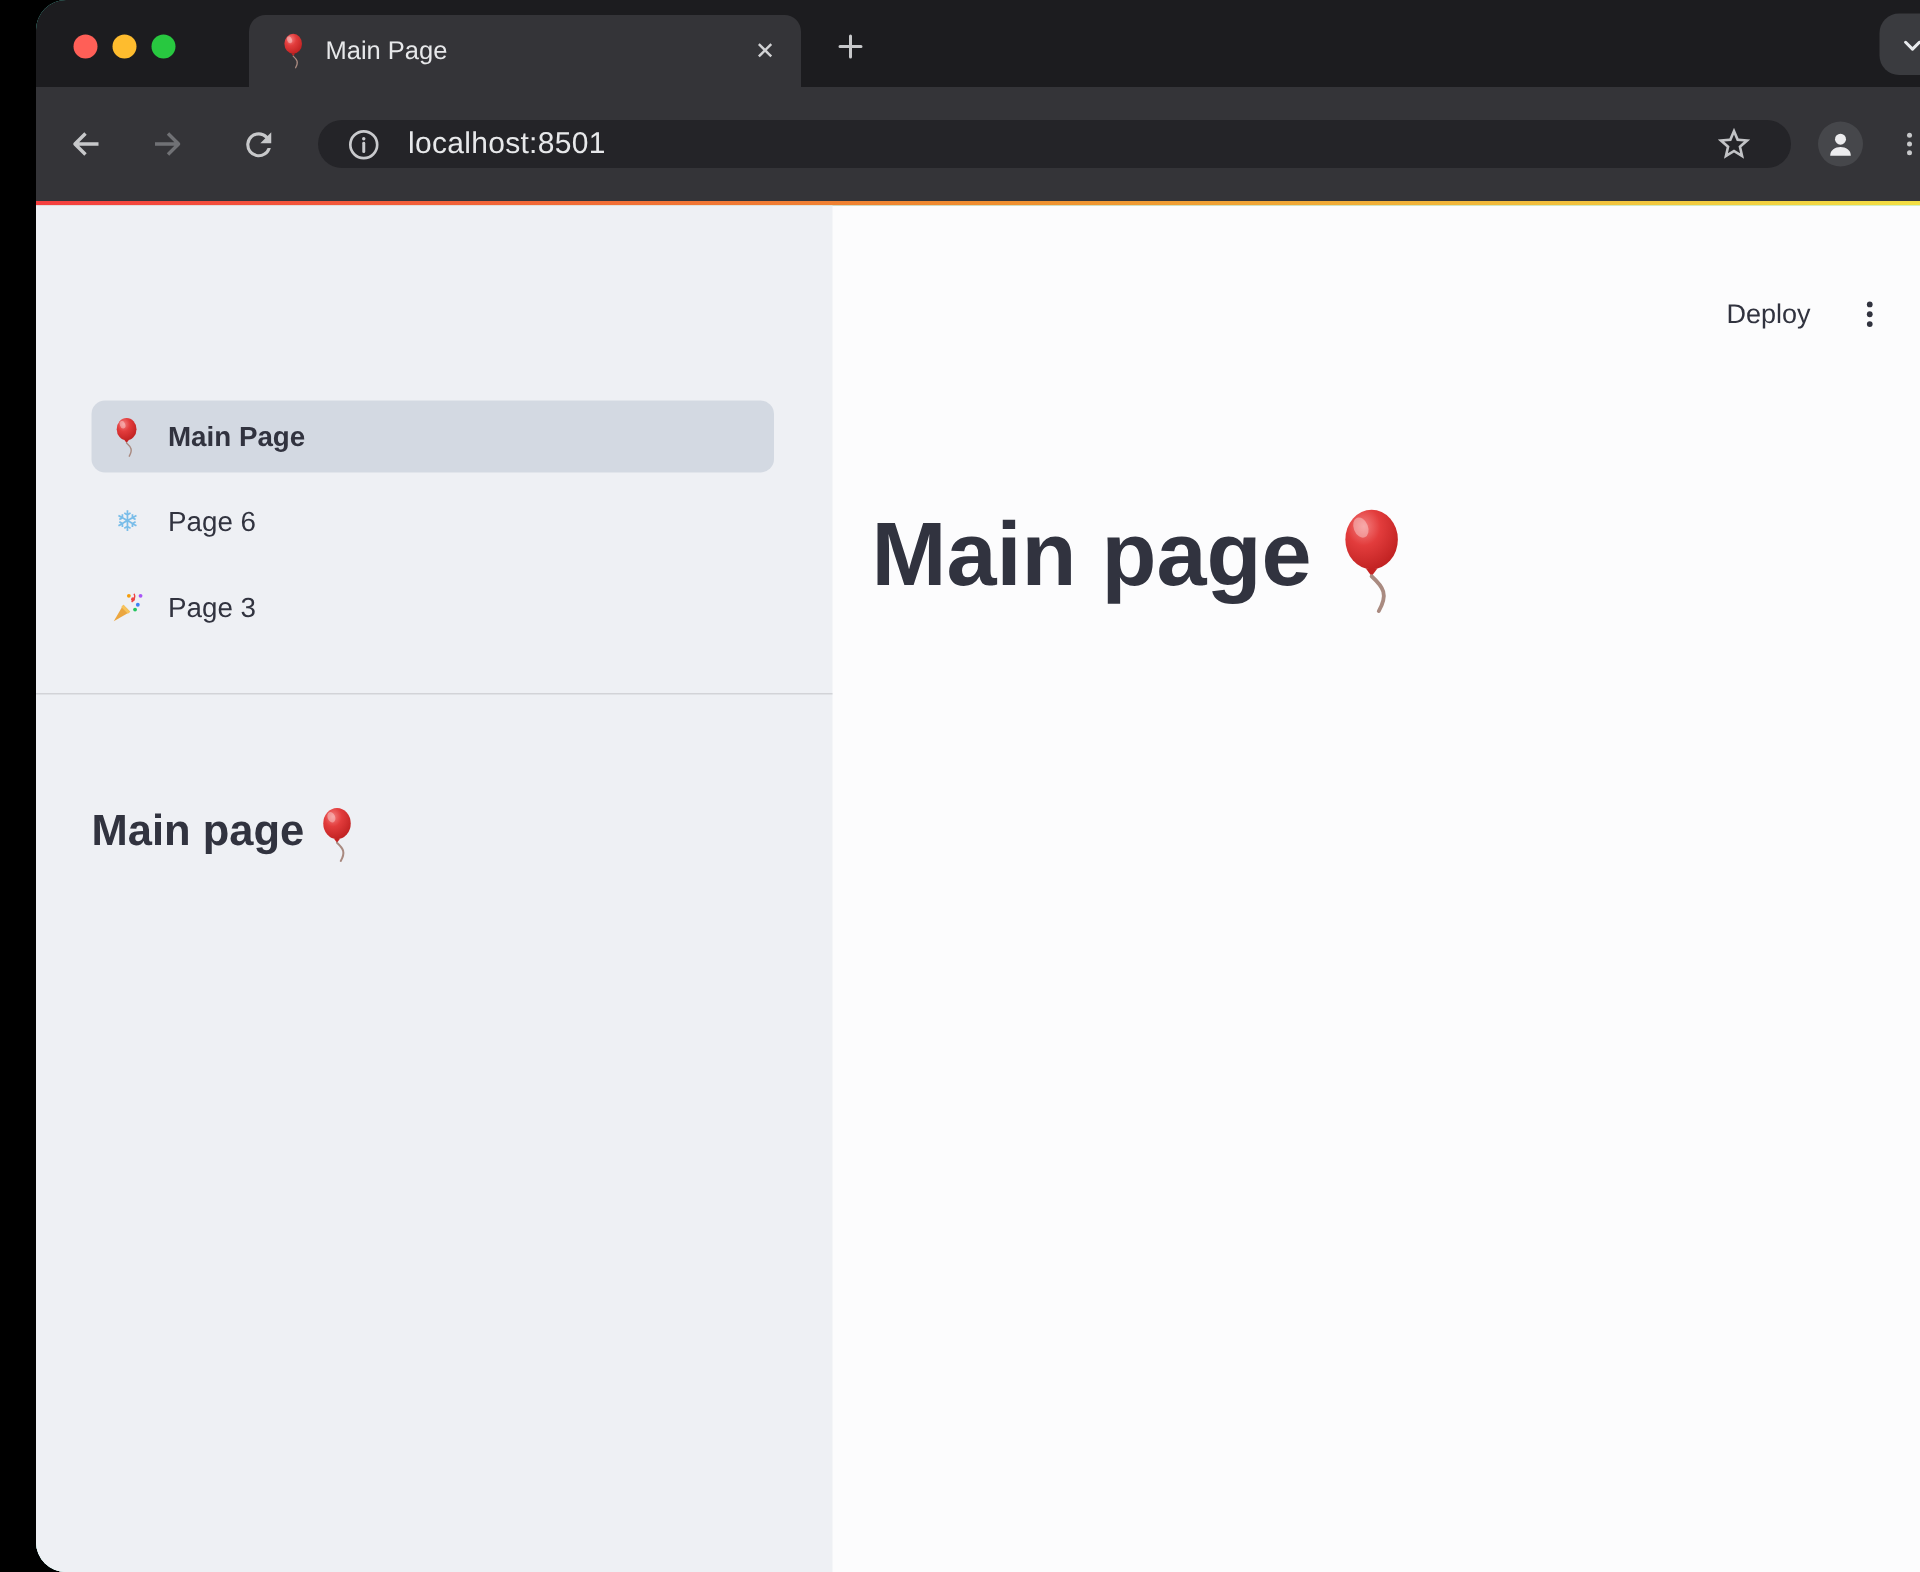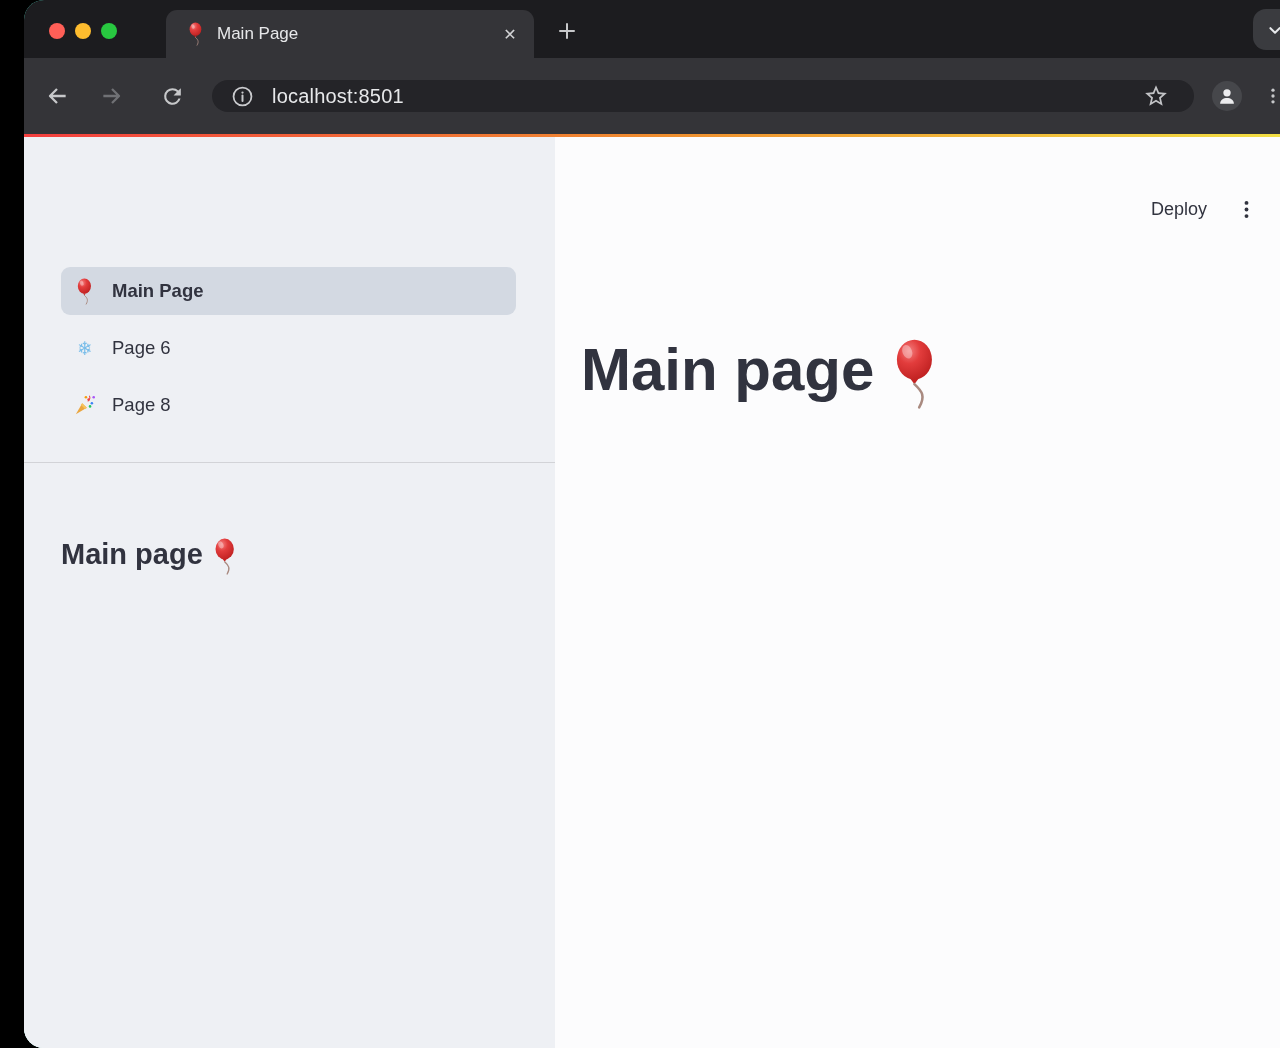--- a/index.html
+++ b/index.html
@@ -230,21 +230,21 @@
         <div class="nav-item">
           <span class="nav-ico glyph-snow">❄</span>
           <span>Page 6</span>
         </div>
         <div class="nav-item">
           <span class="nav-ico">
             <svg width="22" height="22" viewBox="0 0 24 24">
                 <use href="#party-shape"></use>
               </svg>
           </span>
-          <span>Page 8</span>
+          <span>Page 3</span>
         </div>
       </nav>
 
       <hr class="side-divider">
 
       <h1 class="side-heading">
         <span>Main page</span>
         <svg width="25" height="37" viewBox="0 0 30 44">
             <use href="#balloon-shape"></use>
           </svg>

